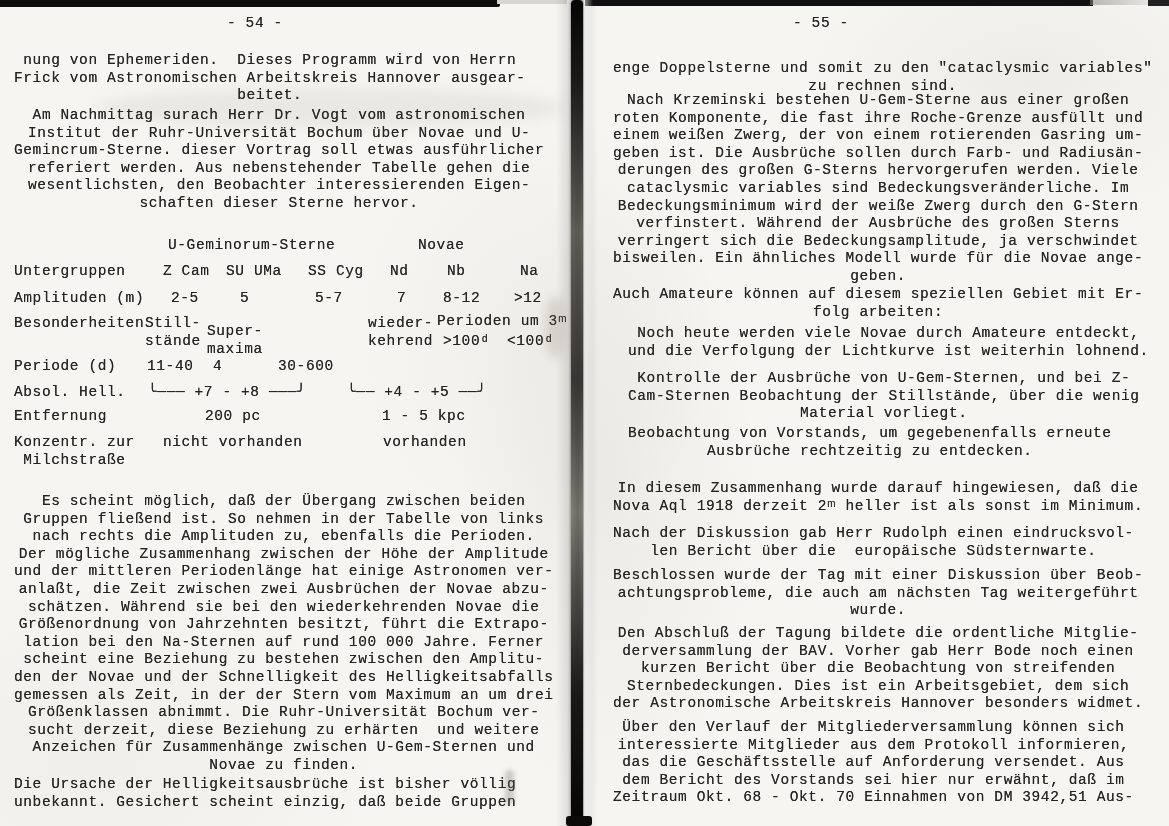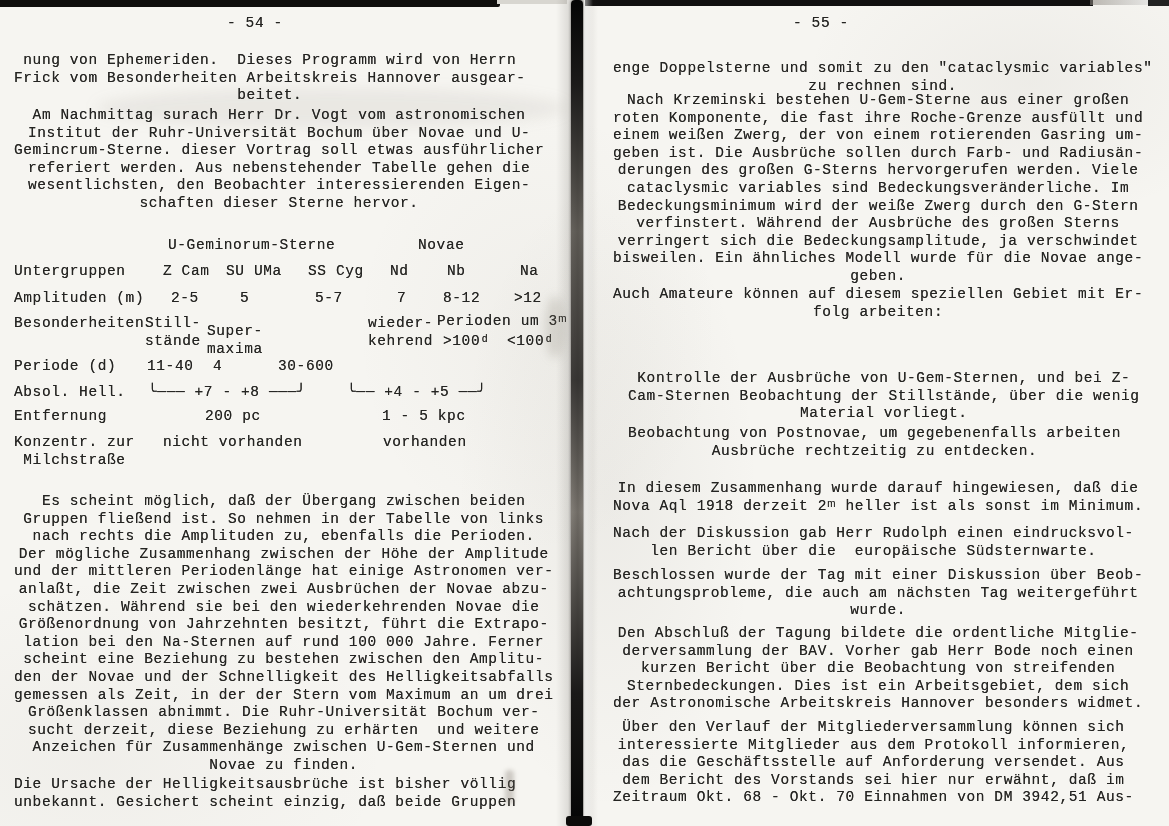--- a/index.html
+++ b/index.html
@@ -53,21 +53,21 @@
   <div class="art top-bar-left"></div>
   <div class="art top-gap"></div>
   <div class="art top-bar-right"></div>
   <div class="art top-bar-fade"></div>
   <div class="art top-dash-right"></div>
   <div class="art smudge-c"></div>
 
   <div class="page page-left">
     <div class="txt" style="left:227px;top:15px">- 54 -</div>
     <div class="txt" style="left:14px;top:52px">nung von Ephemeriden.  Dieses Programm wird von Herrn
-Frick vom Besonderheiten Arbeitskreis Hannover ausgear-
+Frick vom Astronomischen Arbeitskreis Hannover ausgear-
 beitet.</div>
     <div class="txt" style="left:14px;top:107px">Am Nachmittag surach Herr Dr. Vogt vom astronomischen
 Institut der Ruhr-Universität Bochum über Novae und U-
 Gemincrum-Sterne. dieser Vortrag soll etwas ausführlicher
 referiert werden. Aus nebenstehender Tabelle gehen die
 wesentlichsten, den Beobachter interessierenden Eigen-
 schaften dieser Sterne hervor.</div>
 
     <div>
       <span class="txt" style="left:168px;top:237px">U-Geminorum-Sterne</span>
@@ -149,24 +149,26 @@
 geben ist. Die Ausbrüche sollen durch Farb- und Radiusän-
 derungen des großen G-Sterns hervorgerufen werden. Viele
 cataclysmic variables sind Bedeckungsveränderliche. Im
 Bedeckungsminimum wird der weiße Zwerg durch den G-Stern
 verfinstert. Während der Ausbrüche des großen Sterns
 verringert sich die Bedeckungsamplitude, ja verschwindet
 bisweilen. Ein ähnliches Modell wurde für die Novae ange-
 geben.</div>
     <div class="txt" style="left:27px;top:286px">Auch Amateure können auf diesem speziellen Gebiet mit Er-
 folg arbeiten:</div>
+    <div class="txt" style="left:42px;top:325px">Noch heute werden viele Novae durch Amateure entdeckt,
+und die Verfolgung der Lichtkurve ist weiterhin lohnend.</div>
     <div class="txt" style="left:42px;top:370px">Kontrolle der Ausbrüche von U-Gem-Sternen, und bei Z-
 Cam-Sternen Beobachtung der Stillstände, über die wenig
 Material vorliegt.</div>
-    <div class="txt" style="left:42px;top:425px">Beobachtung von Postnovae, um gegebenenfalls arbeiten
+    <div class="txt" style="left:42px;top:425px">Beobachtung von Vorstands, um gegebenenfalls erneute
 Ausbrüche rechtzeitig zu entdecken.</div>
     <div class="txt" style="left:27px;top:480px">In diesem Zusammenhang wurde darauf hingewiesen, daß die
 Nova Aql 1918 derzeit 2ᵐ heller ist als sonst im Minimum.</div>
     <div class="txt" style="left:27px;top:525px">Nach der Diskussion gab Herr Rudolph einen eindrucksvol-
 len Bericht über die  europäische Südsternwarte.</div>
     <div class="txt" style="left:27px;top:567px">Beschlossen wurde der Tag mit einer Diskussion über Beob-
 achtungsprobleme, die auch am nächsten Tag weitergeführt
 wurde.</div>
     <div class="txt" style="left:27px;top:625px">Den Abschluß der Tagung bildete die ordentliche Mitglie-
 derversammlung der BAV. Vorher gab Herr Bode noch einen

